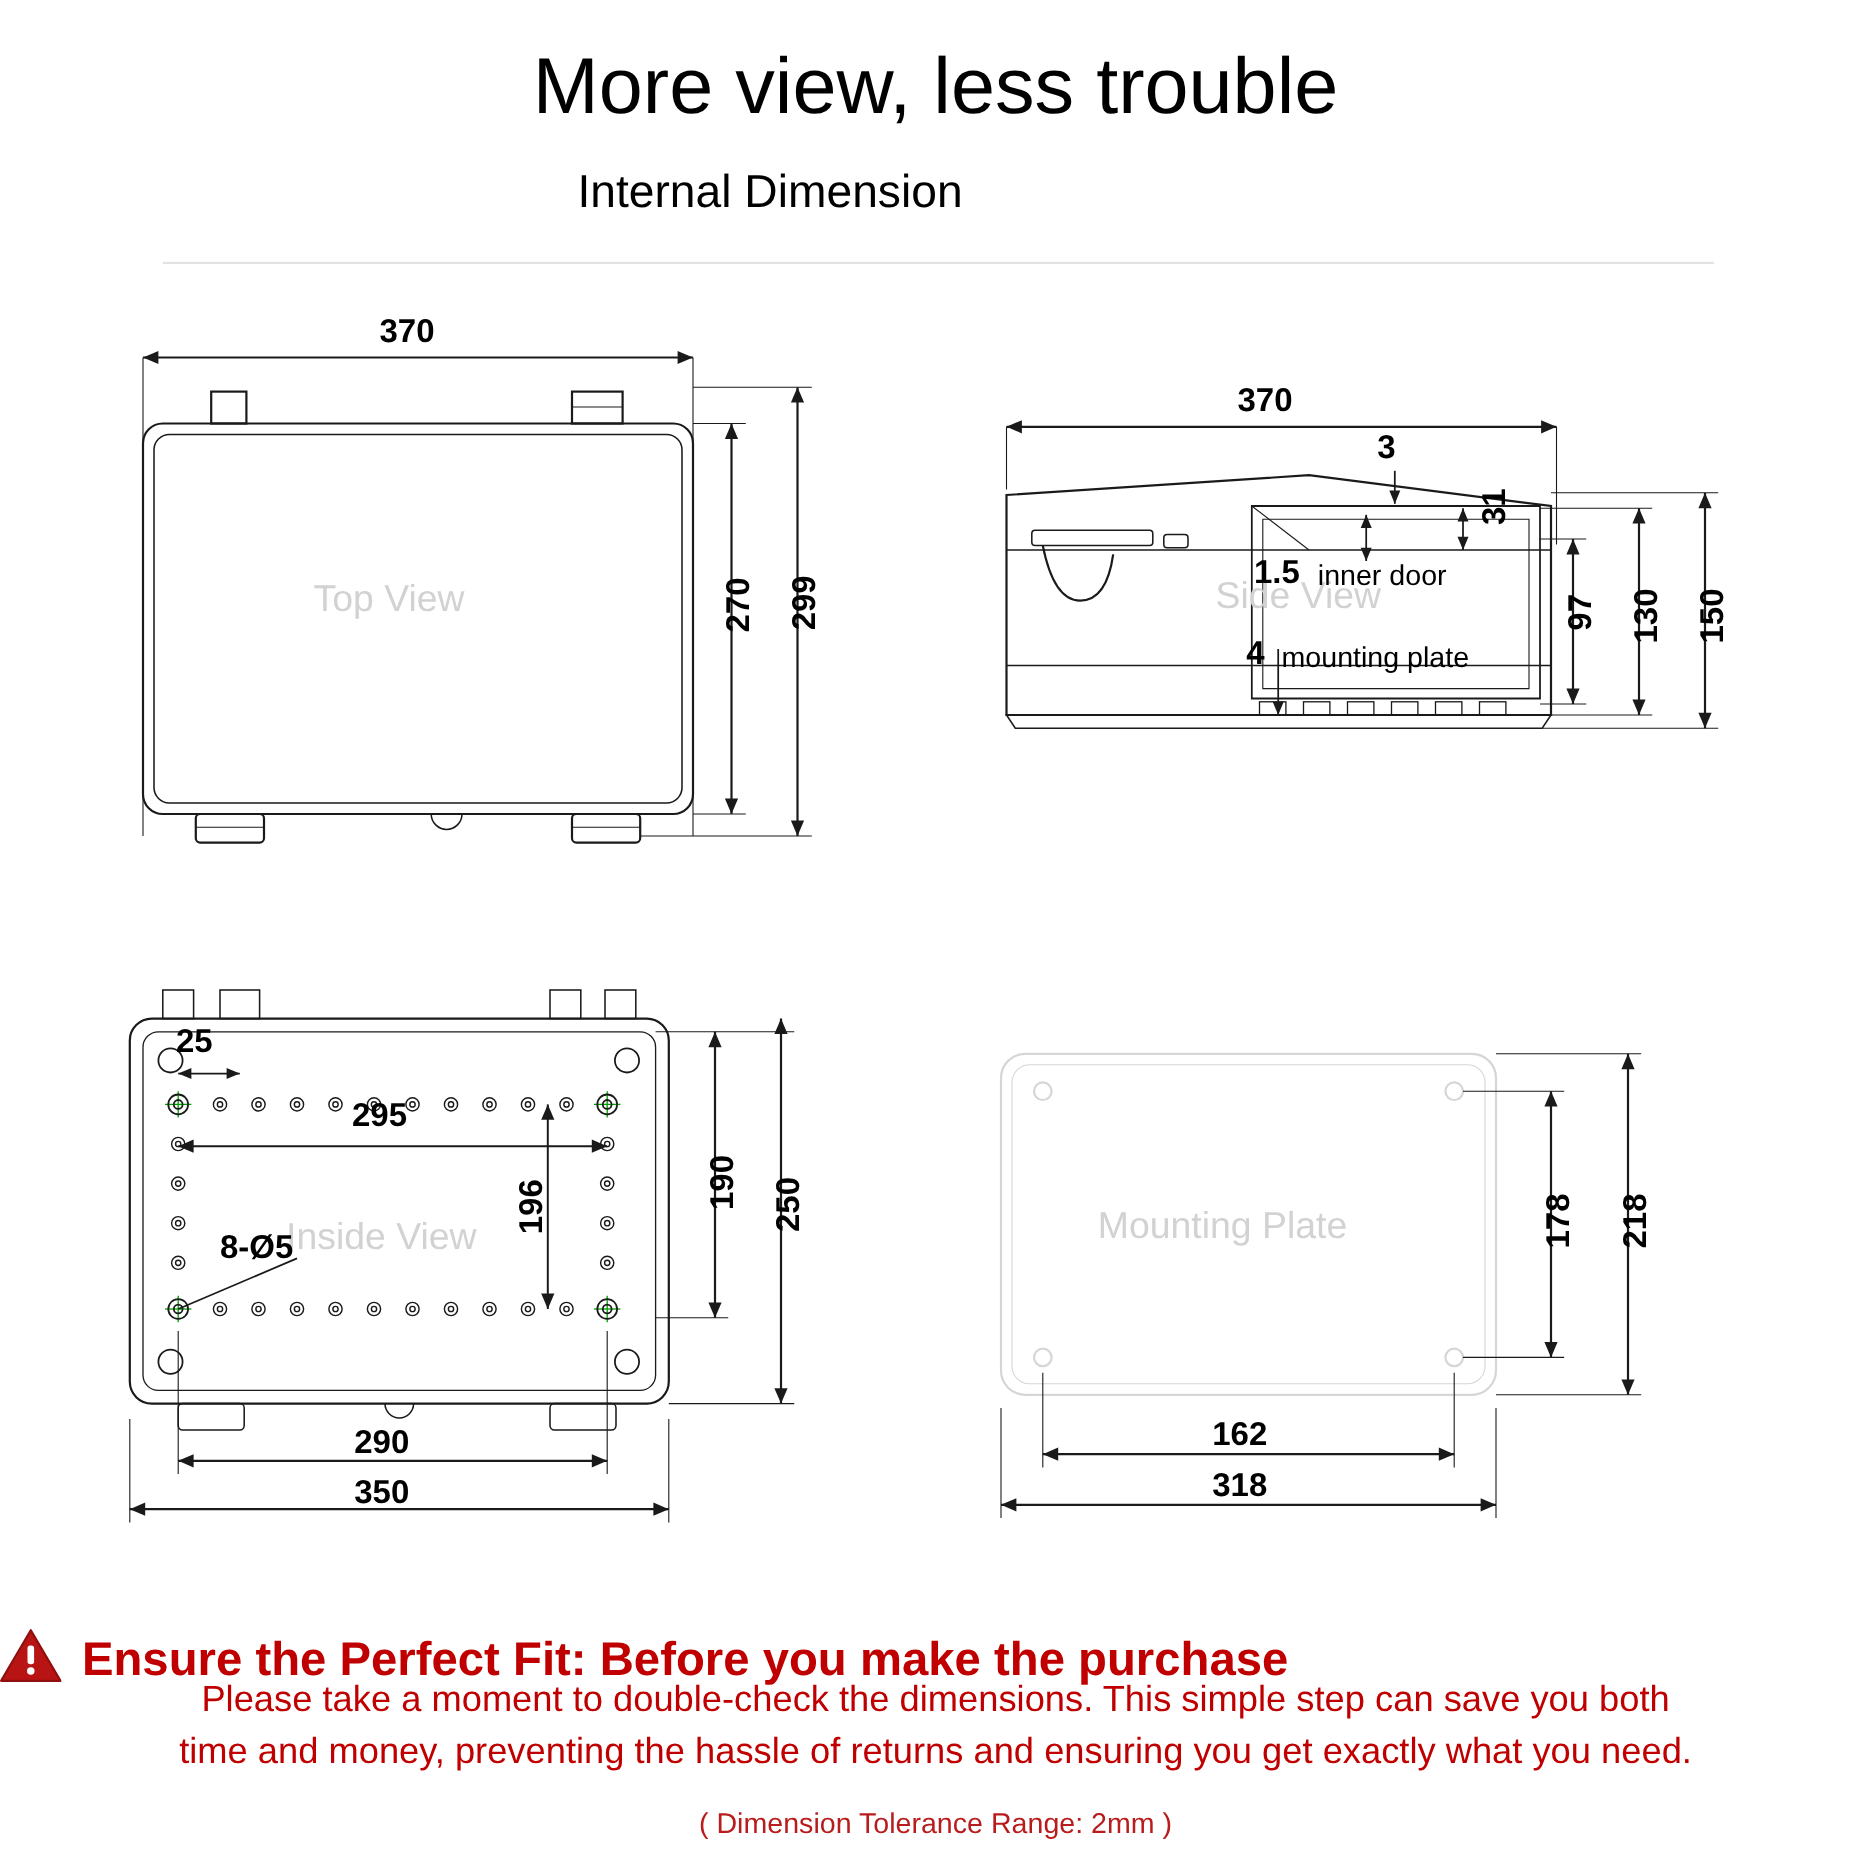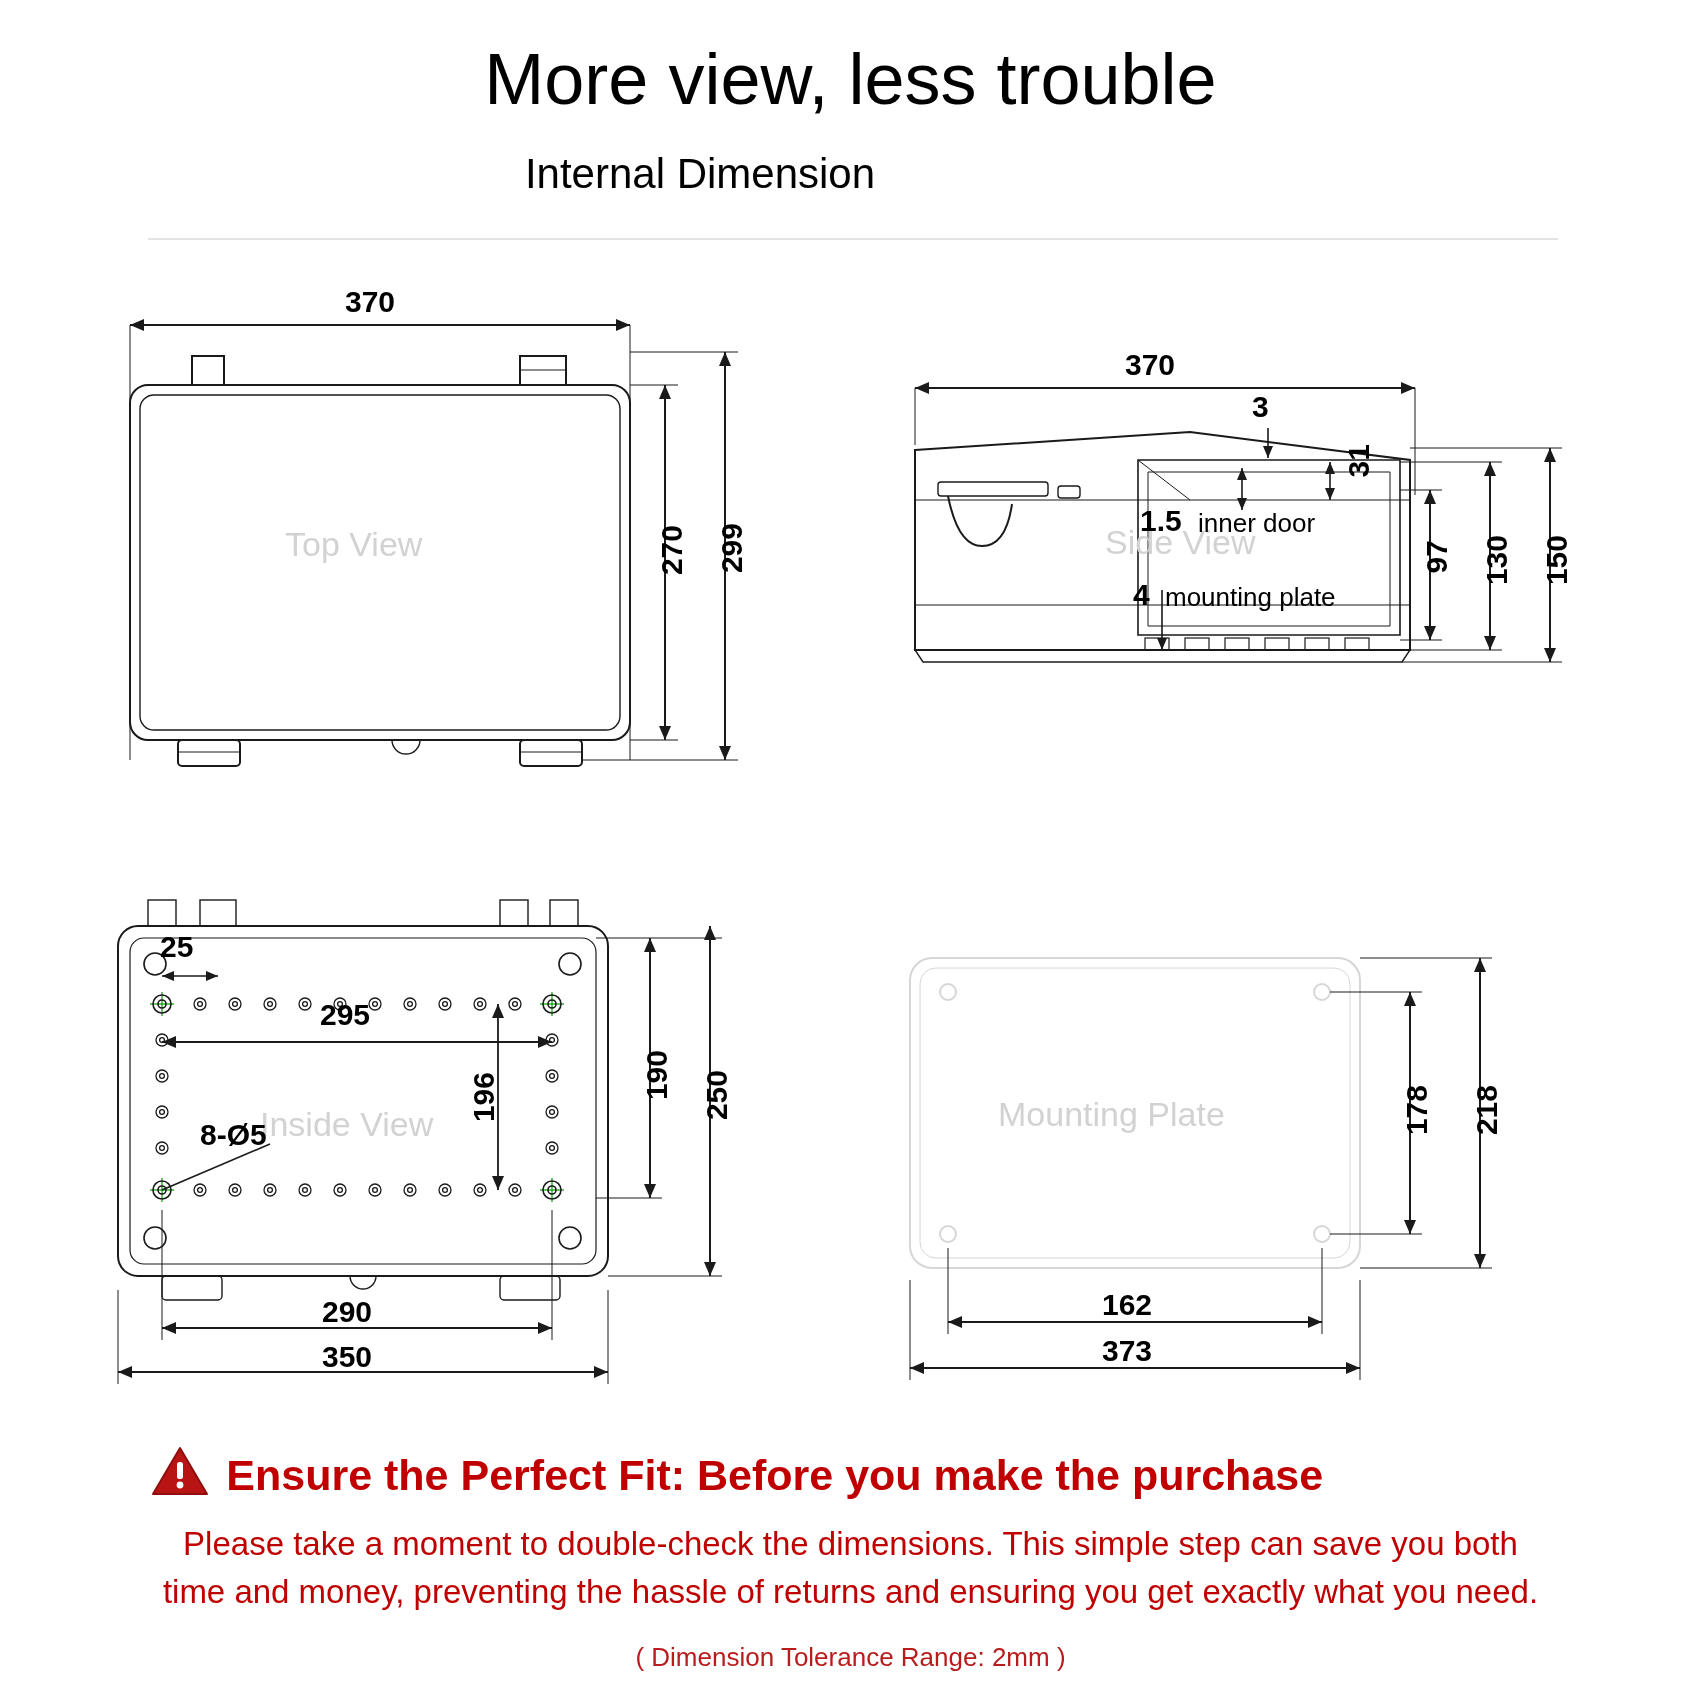--- a/index.html
+++ b/index.html
@@ -36,21 +36,21 @@
   .dim{
     position:absolute;font-size:30px;font-weight:bold;white-space:nowrap;
   }
   .dim.vert{
     writing-mode:vertical-rl;text-orientation:mixed;transform:rotate(180deg);
   }
   .lbl{position:absolute;font-size:26px;white-space:nowrap;}
 
   
   .warnrow{
-    position:absolute;top:1450px;left:0;width:1475px;text-align:center;
+    position:absolute;top:1484px;left:0;width:1475px;
   }
   .warn-title{
     display:inline-block;color:#c00000;font-size:43px;font-weight:bold;
     vertical-align:middle;
   }
   .tri{
     display:inline-block;vertical-align:middle;margin-right:14px;
     position:relative;top:-4px;
   }
   .warn-body{
@@ -386,21 +386,21 @@
           <line x1="432" y1="318" x2="432" y2="404"></line>
           <line x1="20" y1="350" x2="20" y2="450"></line>
           <line x1="470" y1="350" x2="470" y2="450"></line>
         </g>
       </g>
     </svg>
     <div class="watermark" style="left:108px;top:165px;">Mounting Plate</div>
     <div class="dim vert" style="left:510px;top:155px;">178</div>
     <div class="dim vert" style="left:580px;top:155px;">218</div>
     <div class="dim" style="left:212px;top:358px;">162</div>
-    <div class="dim" style="left:212px;top:404px;">373</div>
+    <div class="dim" style="left:212px;top:404px;">318</div>
   </div>
 
   <div class="warnrow">
     <span class="tri">
       <svg width="56" height="50" viewBox="0 0 56 50">
         <path d="M28 2 L55 48 L1 48 Z" fill="#b81414" stroke="#8f0f0f" stroke-width="2" stroke-linejoin="round"></path>
         <rect x="25" y="16" width="6" height="17" rx="2.5" fill="#ffffff"></rect>
         <circle cx="28" cy="39" r="3.4" fill="#ffffff"></circle>
       </svg>
     </span>

